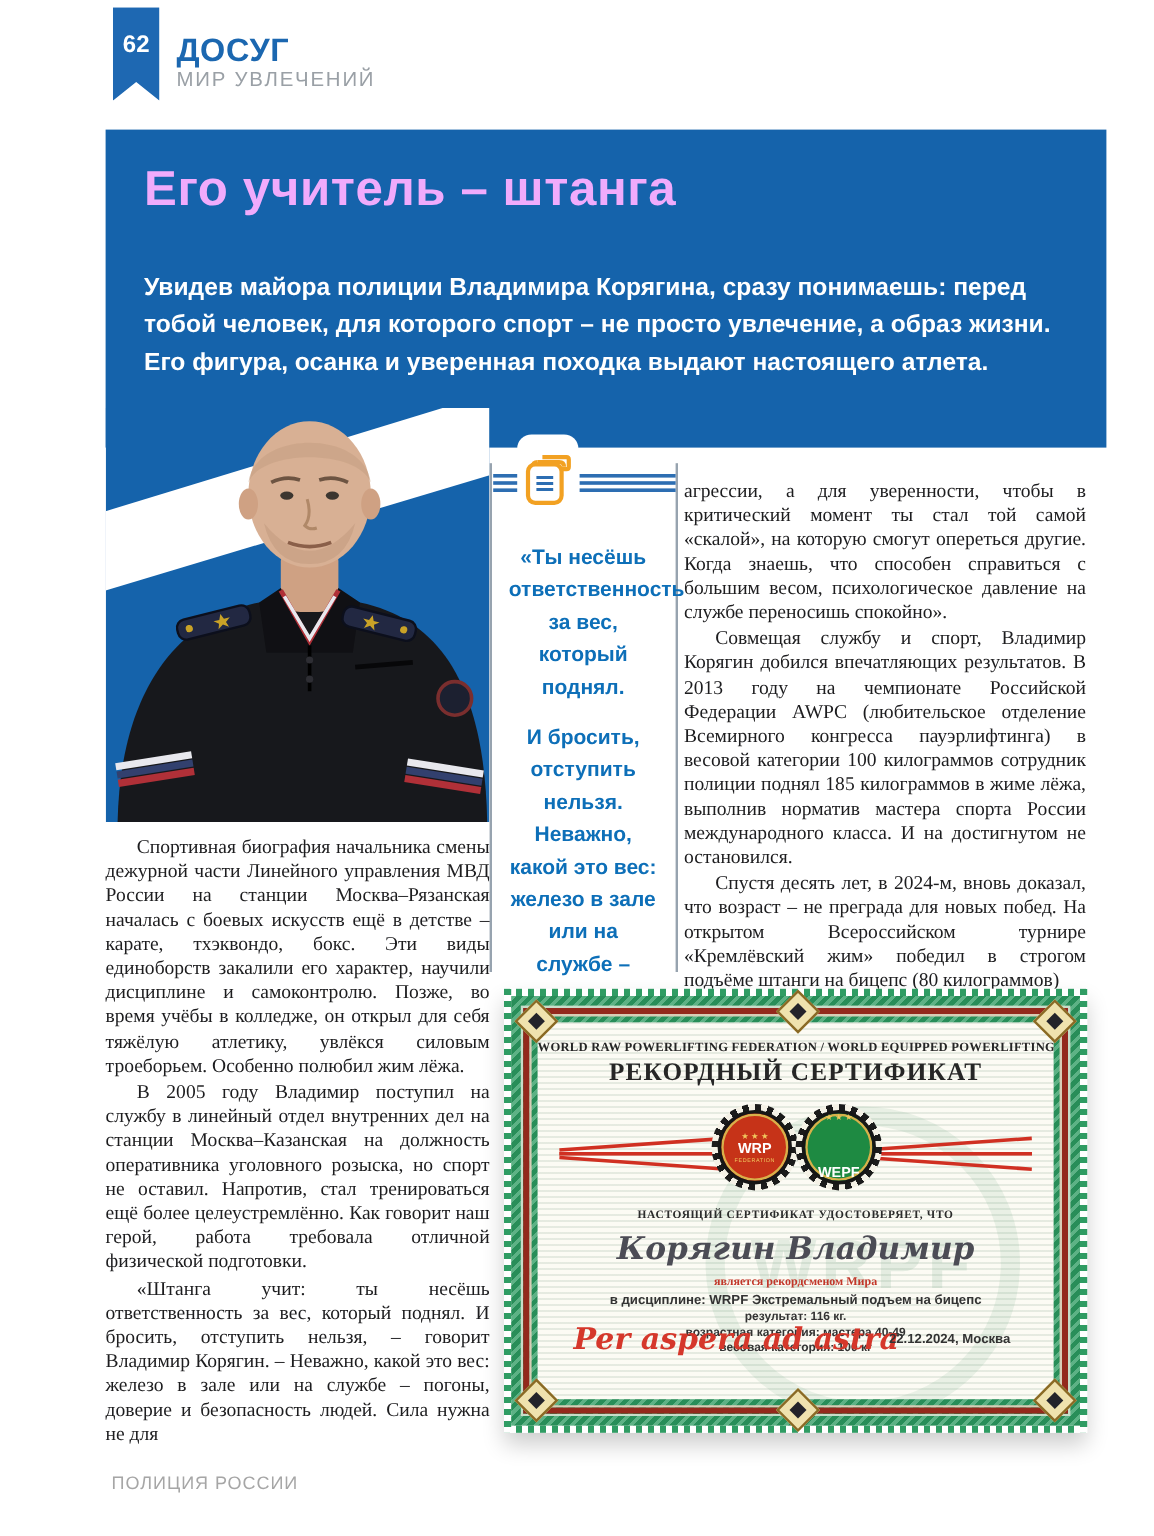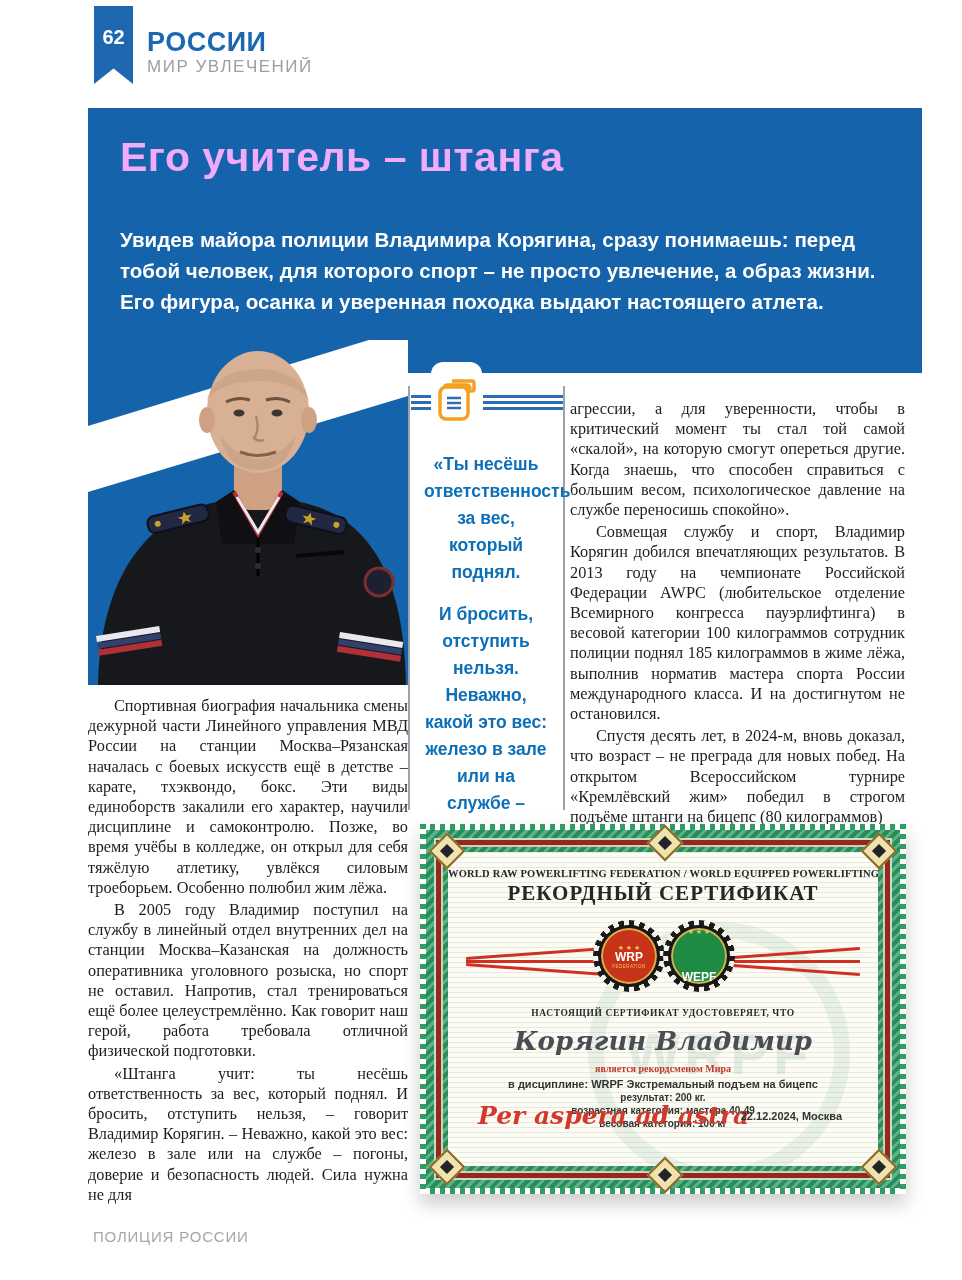--- a/index.html
+++ b/index.html
@@ -105,21 +105,21 @@
 </style>
 </head>
 <body>
 
 <div class="page">
 
   <div class="ribbon">
     <span>62</span>
   </div>
   <div class="kicker">
-    <div class="k1">РОССИИ</div>
+    <div class="k1">ДОСУГ</div>
     <div class="k2">МИР УВЛЕЧЕНИЙ</div>
   </div>
 
   <div class="hero">
     <h1>Его учитель – штанга</h1>
     <div class="lead">
       <div>Увидев майора полиции Владимира Корягина, сразу понимаешь: перед</div>
       <div>тобой человек, для которого спорт – не просто увлечение, а образ жизни.</div>
       <div>Его фигура, осанка и уверенная походка выдают настоящего атлета.</div>
     </div>
@@ -277,21 +277,21 @@
               <div class="in">
                 <div class="stars">★ ★ ★</div>
                 <div class="lbl">WEPF</div>
               </div>
             </div>
           </div>
           <div class="certifies">НАСТОЯЩИЙ СЕРТИФИКАТ УДОСТОВЕРЯЕТ, ЧТО</div>
           <div class="script-name">Корягин  Владимир</div>
           <div class="record-line">является рекордсменом Мира</div>
           <div class="disc-line">в дисциплине: WRPF Экстремальный подъем на бицепс</div>
-          <div class="small-line">результат: 200 кг.</div>
+          <div class="small-line">результат: 116 кг.</div>
           <div class="small-line">возрастная категория: мастера 40-49</div>
           <div class="small-line">весовая категория: 100 кг</div>
         </div>
         <div class="motto">Per aspera ad astra</div>
         <div class="dateplace">22.12.2024,  Москва</div>
       </div>
     </div>
   </div>
 
   <div class="footer">ПОЛИЦИЯ РОССИИ</div>

